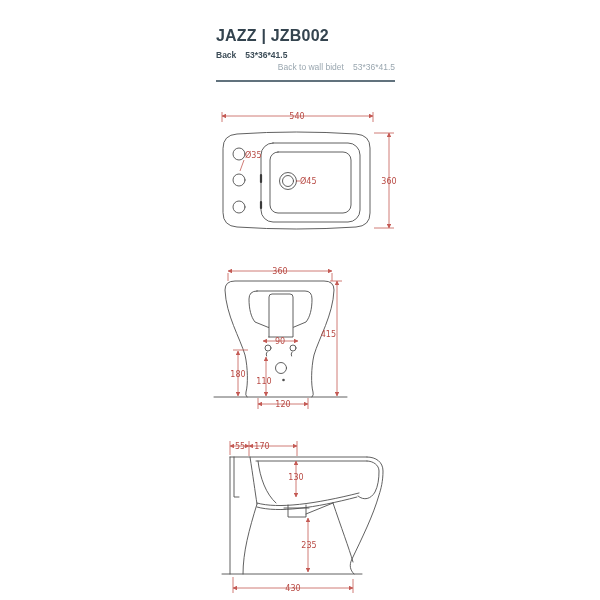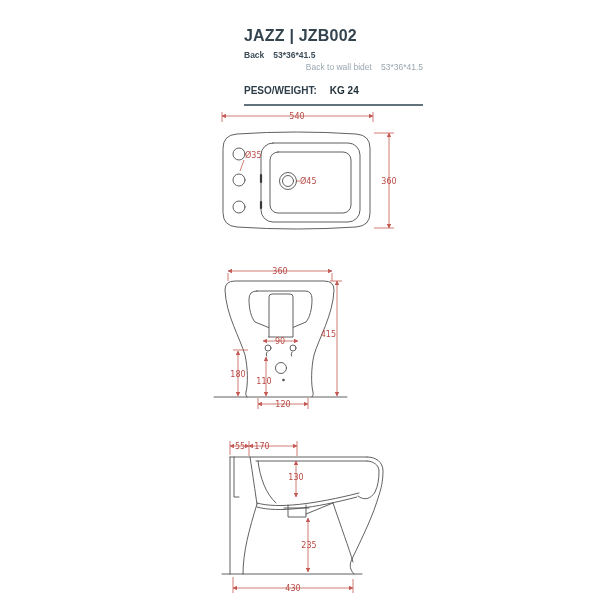--- a/index.html
+++ b/index.html
@@ -1,18 +1,18 @@
 <!DOCTYPE html>
 <html><head>
 <meta charset="utf-8">
 <style>
   html,body{margin:0;padding:0;background:#ffffff;}
   body{width:600px;height:600px;position:relative;overflow:hidden;
        font-family:"Liberation Sans",sans-serif;}
-  .header{position:absolute;left:244px;top:27px;}
+  .header{position:absolute;left:216px;top:27px;}
   .title{font-size:16px;font-weight:bold;color:#34444f;letter-spacing:.2px;}
   .spec-line{font-size:8.5px;font-weight:bold;color:#3d4d58;margin-top:5px;}
   .spec-line.secondary{font-weight:normal;color:#9aa7b0;margin-top:2px;text-align:right;}
   .spec-value{margin-left:9px;}
   .weight-line{margin-top:13px;font-size:10px;font-weight:bold;color:#2e3e49;}
   .weight-value{margin-left:13px;color:#1e2c35;}
   .rule{margin-top:8px;width:179px;height:2px;background:#61727d;}
   svg.drawing{position:absolute;left:0;top:0;}
   .outline{fill:none;stroke:#4f4f4f;stroke-width:0.9;stroke-linecap:round;stroke-linejoin:round;}
   .fillwhite{fill:#ffffff;}
@@ -23,23 +23,20 @@
 </head>
 <body>
 
 <div class="header">
   <div class="title">JAZZ | JZB002</div>
   <div class="spec-line">
     <span>Back</span><span class="spec-value">53*36*41.5</span>
   </div>
   <div class="spec-line secondary">
     <span>Back to wall bidet</span><span class="spec-value">53*36*41.5</span>
-  </div>
-  <div class="weight-line">
-    <span>PESO/WEIGHT:</span><span class="weight-value">KG 24</span>
   </div>
   <div class="rule"></div>
 </div>
 
 <svg class="drawing" width="600" height="600" viewBox="0 0 600 600">
   <defs>
     <marker id="arr" viewBox="0 0 10 10" refX="9" refY="5" markerWidth="6" markerHeight="6" orient="auto-start-reverse">
       <path d="M0,0 L10,5 L0,10 Z" fill="#c45a54"></path>
     </marker>
   </defs>

